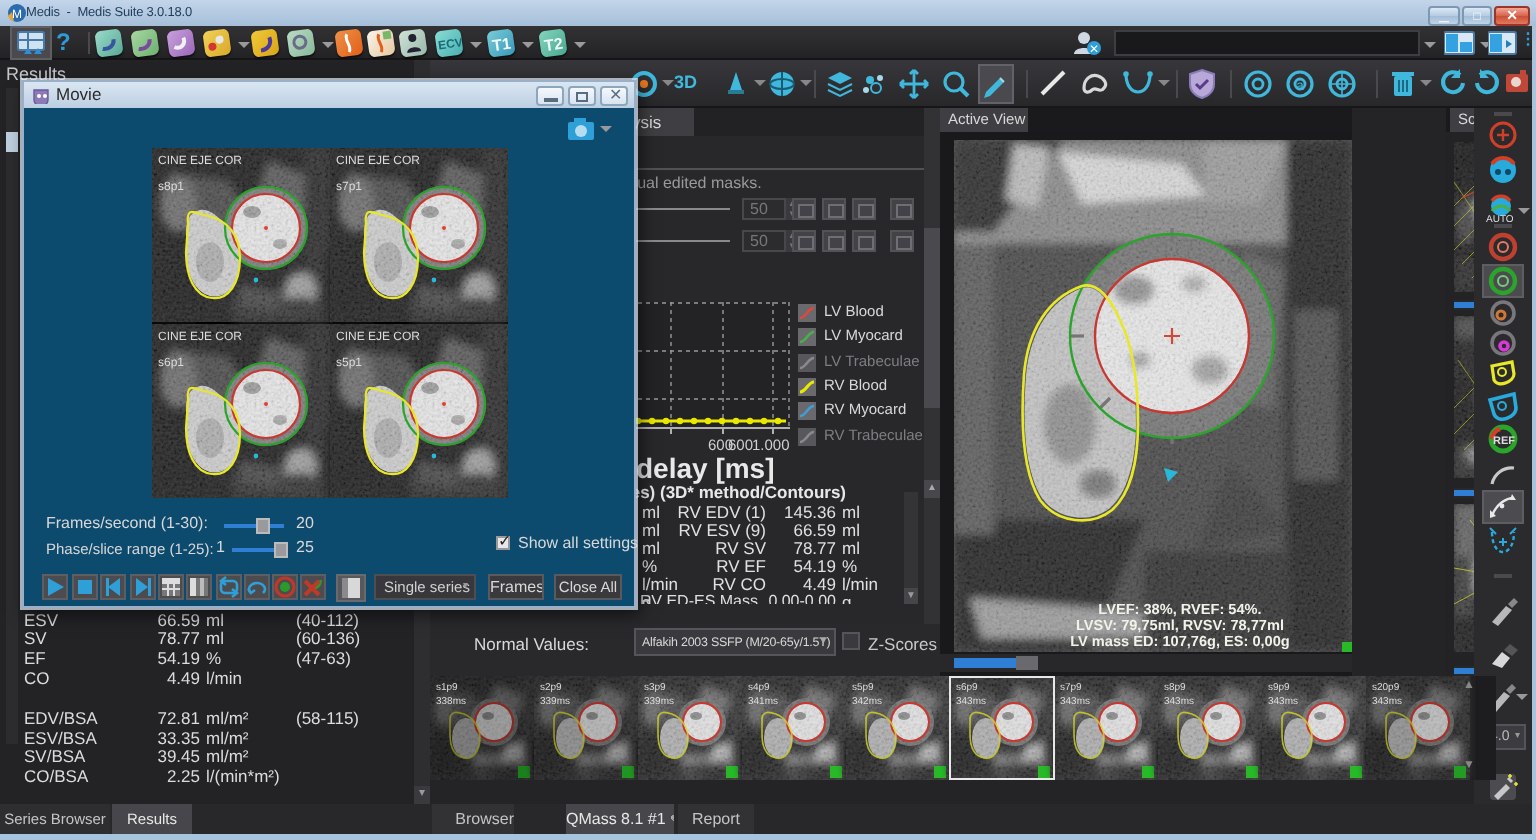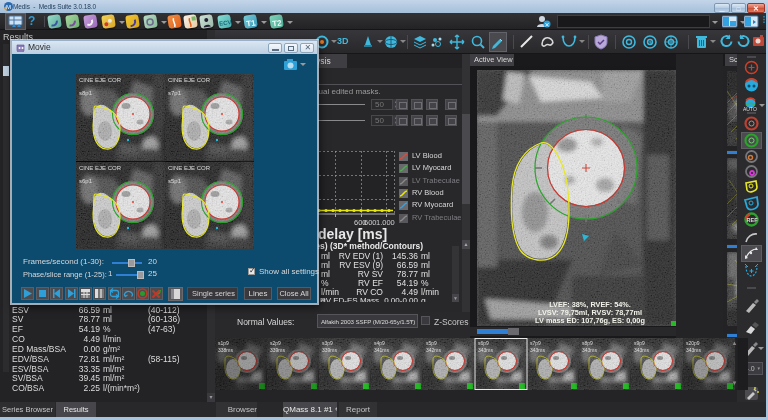--- a/index.html
+++ b/index.html
@@ -286,25 +286,20 @@
   <div class="rrow" style="top:294px">
         <span class="rl">EF</span>
         <span class="rv">54.19</span>
         <span class="ru">%</span>
         <span class="rr">(47-63)</span>
       </div>
   <div class="rrow" style="top:304px">
         <span class="rl">CO</span>
         <span class="rv">4.49</span>
         <span class="ru">l/min</span>
-      </div>
-  <div class="rrow" style="top:314px">
-        <span class="rl">ED Mass/BSA</span>
-        <span class="rv">0.00</span>
-        <span class="ru">g/m²</span>
       </div>
   <div class="rrow" style="top:324px">
         <span class="rl">EDV/BSA</span>
         <span class="rv">72.81</span>
         <span class="ru">ml/m²</span>
         <span class="rr">(58-115)</span>
       </div>
   <div class="rrow" style="top:334px">
         <span class="rl">ESV/BSA</span>
         <span class="rv">33.35</span>
@@ -978,18 +973,18 @@
         </div>
     <div class="abs" style="left:176px;top:233px;width:13px;height:13px;background:#38383c;border:1px solid #4e4e52;">
           <svg width="11" height="11" style="position:absolute;left:1px;top:1px">
             <rect x="1" y="1" width="9" height="8" fill="none" stroke="#999"></rect>
             <line x1="5.5" y1="1" x2="5.5" y2="9" stroke="#999"></line>
             <line x1="1" y1="5" x2="10" y2="5" stroke="#999"></line>
           </svg>
         </div>
     <div class="dd" style="left:192px;top:238px;border-top-color:#999;"></div>
     <div class="abs" style="left:175px;top:233px;width:51px;height:13px;background:#38383c;border:1px solid #4e4e52;color:#d0d0d0;font-size:7.5px;line-height:11px;padding-left:4px;white-space:nowrap;overflow:hidden;">Single series<span style="position:absolute;right:3px;top:0;font-size:5px;color:#999;">▾</span></div>
-    <div class="mbtn" style="left:232px;top:233px;width:28px;line-height:11px;font-size:8px;z-index:5;">Lines</div>
+    <div class="mbtn" style="left:232px;top:233px;width:28px;line-height:11px;font-size:8px;z-index:5;">Frames</div>
     <div class="mbtn" style="left:265px;top:233px;width:34px;line-height:11px;font-size:7.5px;z-index:5;">Close All</div>
   </div>
 </div>
 
 </div>
 
 </body></html>

